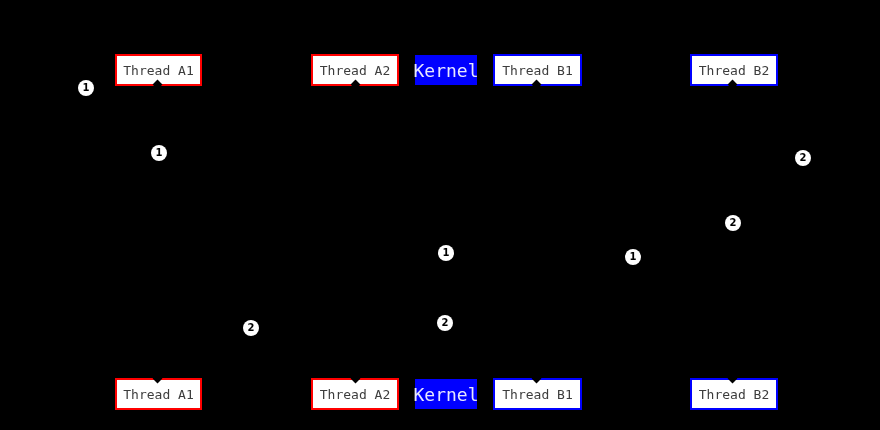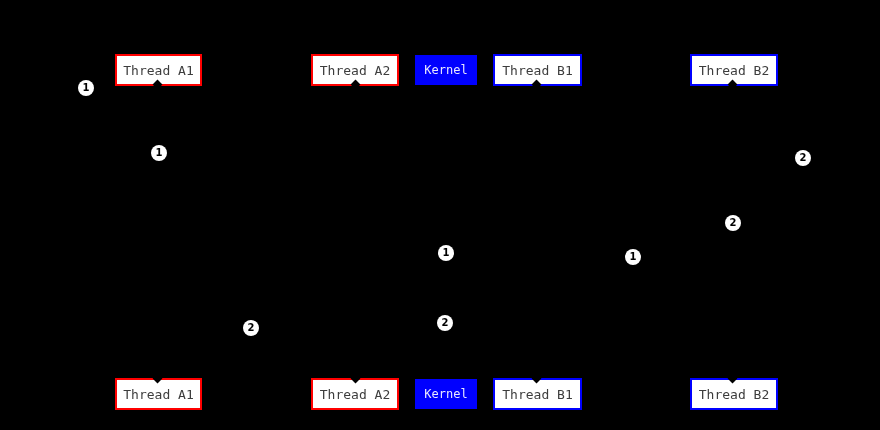--- a/index.html
+++ b/index.html
@@ -24,21 +24,21 @@
     border: 2px solid #fff;
     display: flex;
     align-items: center;
     justify-content: center;
     font-size: 13px;
     color: #3d3d3d;
     white-space: nowrap;
   }
   .p-box.kernel {
     height: 30px;
-    font-size: 12px;
+    font-size: 18px;
   }
   .notch {
     position: absolute;
     width: 7px;
     height: 7px;
     background: #000;
     transform: rotate(45deg);
   }
   .badge {
     position: absolute;

